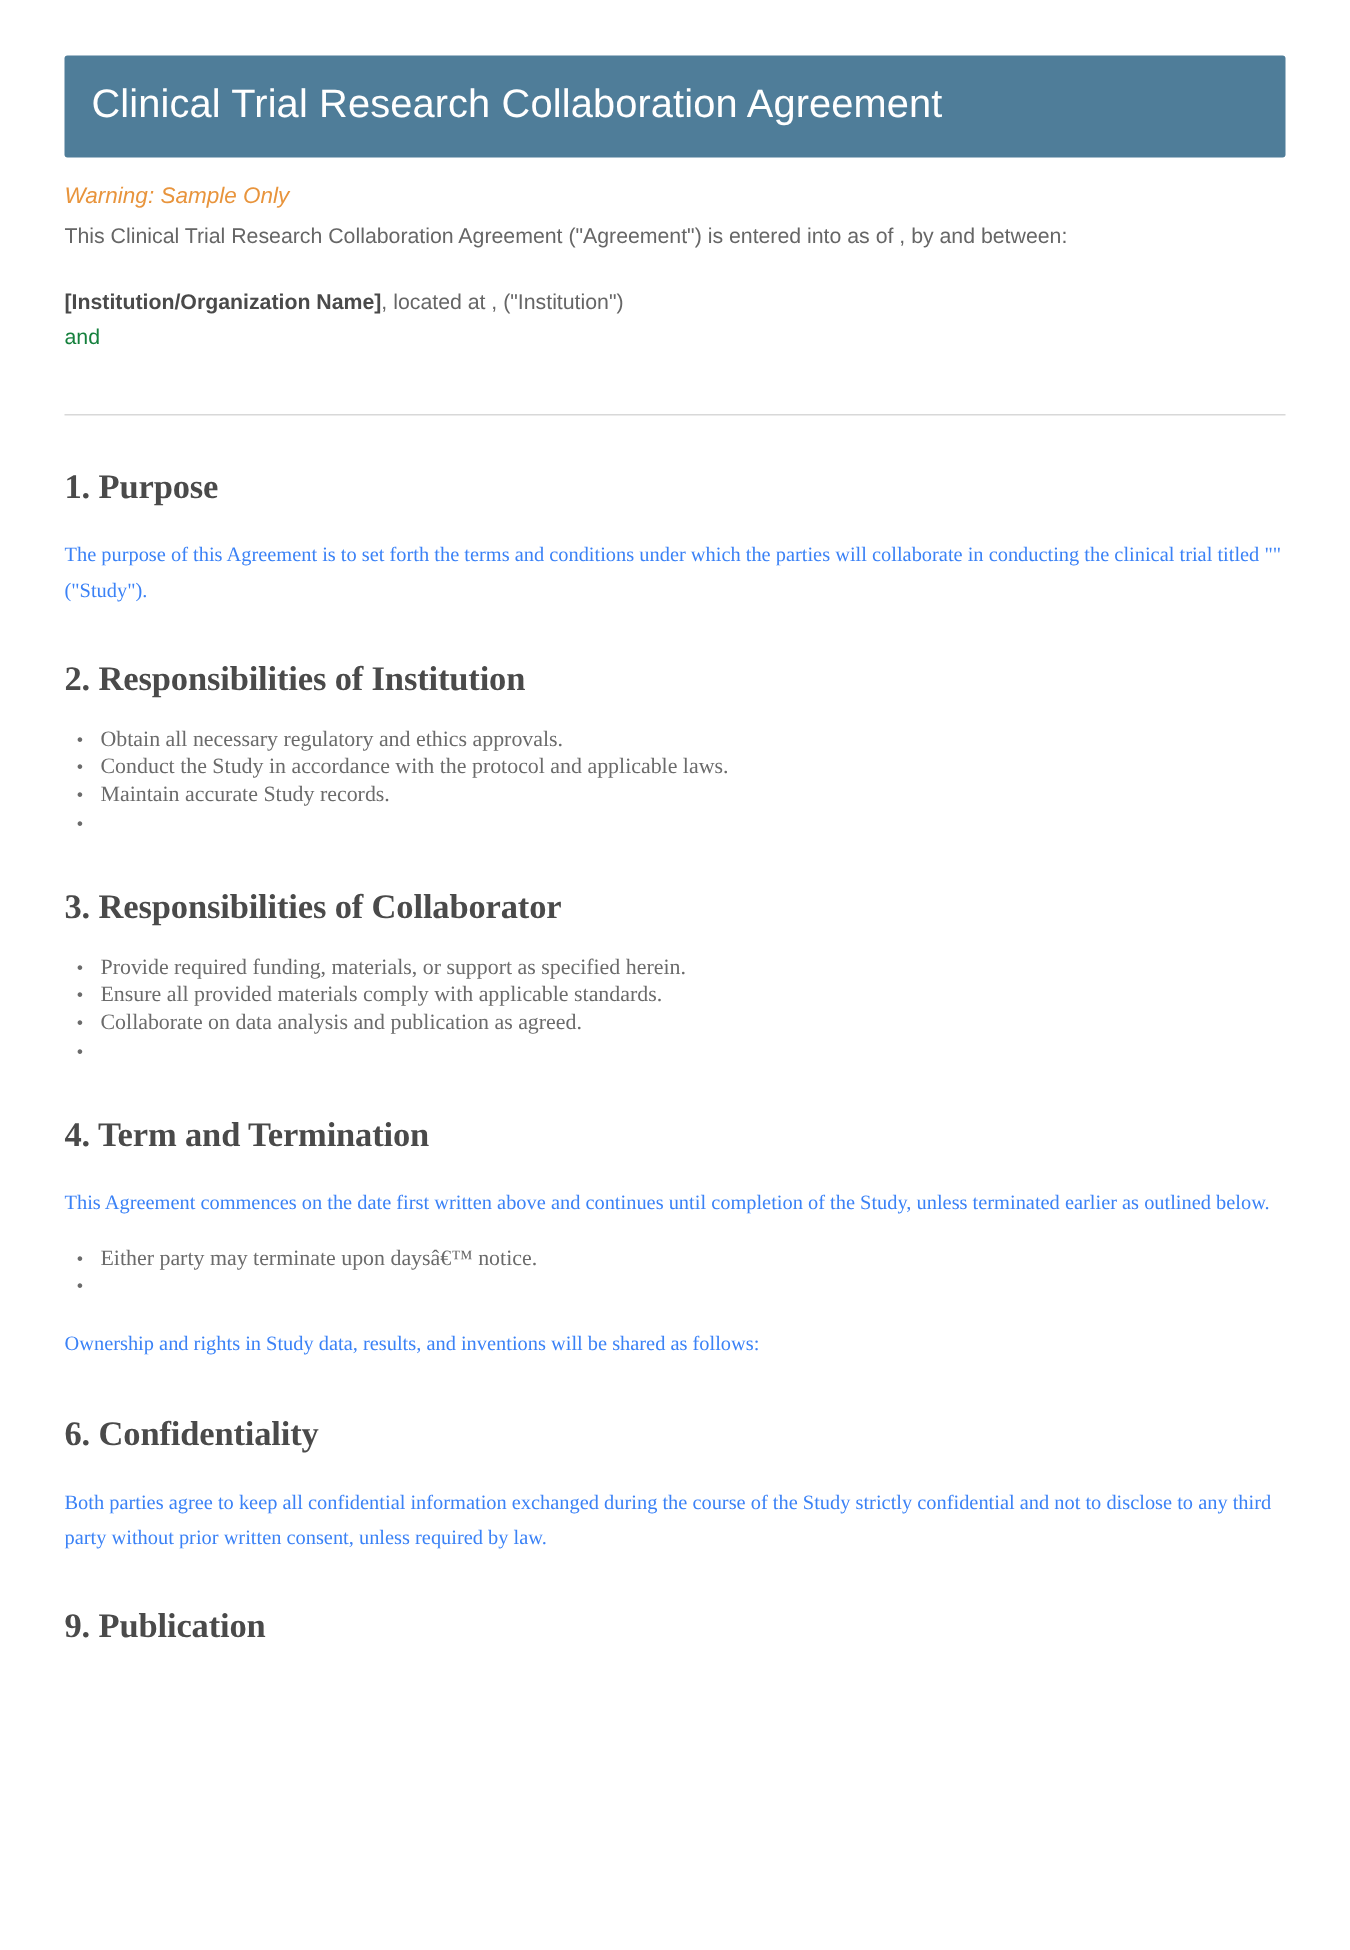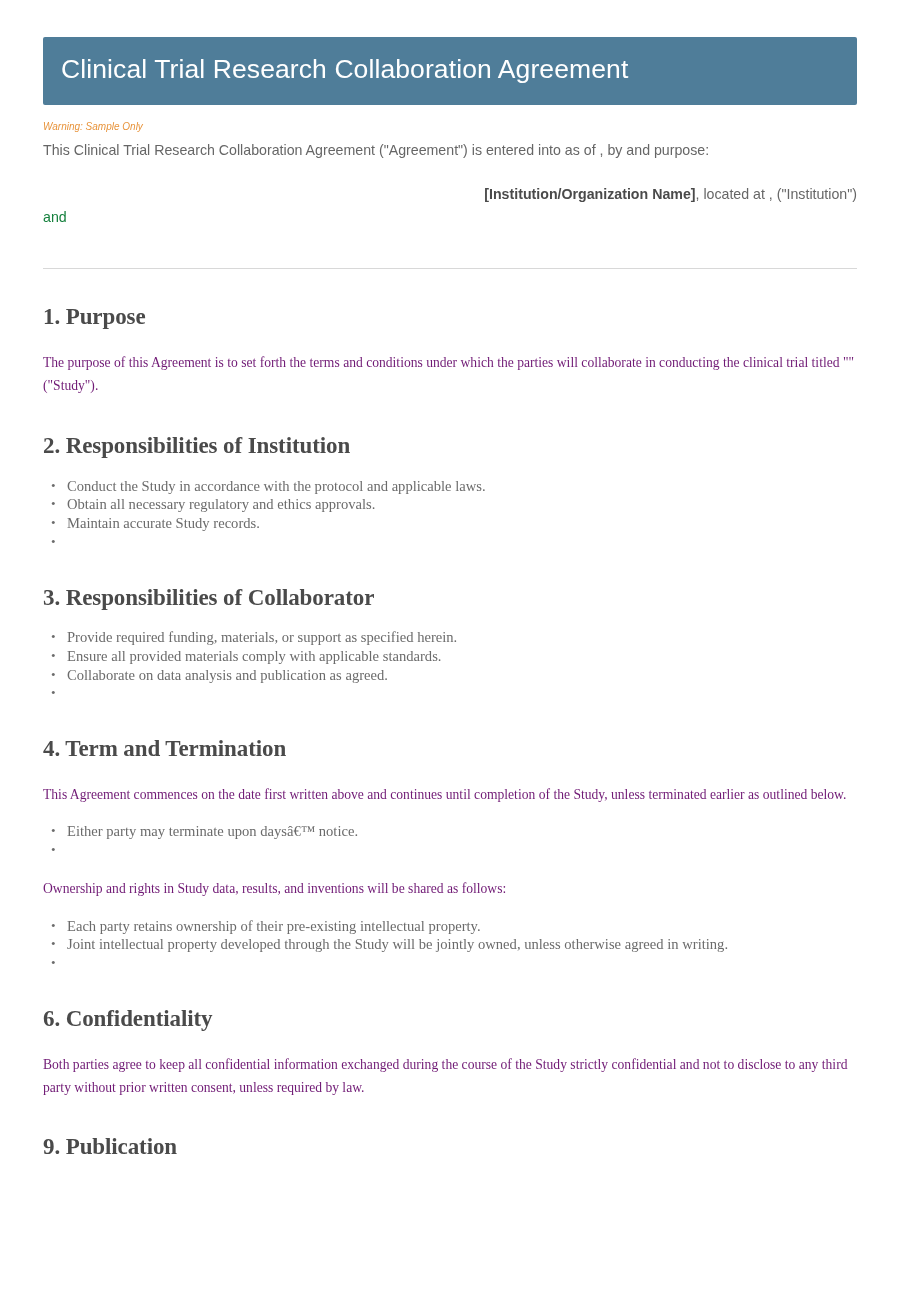--- a/index.html
+++ b/index.html
@@ -32,39 +32,38 @@
     font-size: 26.5px;
     font-weight: normal;
     letter-spacing: 0.1px;
     line-height: 1.2;
   }
   
   .warning-note {
     margin: 15px 0 0 0;
     color: #e8943c;
     font-style: italic;
-    font-size: 10px;
+    font-size: 15px;
     line-height: 1.45;
   }
   
   .intro-line {
     margin: 5px 0 0 0;
     font-size: 14.2px;
     line-height: 1.55;
     color: #666666;
   }
   .parties {
     margin: 22px 0 0 0;
   }
   .party-line {
     margin: 0 0 0 0;
     font-size: 14.2px;
     line-height: 1.62;
     color: #666666;
-    text-align: right;
   }
   .party-line strong {
     color: #4a4a4a;
     font-weight: bold;
   }
   .party-conj {
     margin: 0;
     font-size: 14.2px;
     line-height: 1.62;
     color: #15803d;
@@ -82,21 +81,21 @@
     font-size: 23px;
     font-weight: bold;
     color: #4a4a4a;
     line-height: 1.25;
     letter-spacing: -0.1px;
   }
   .section p.body-text {
     margin: 19px 0 0 0;
     font-size: 13.6px;
     line-height: 1.72;
-    color: #701a75;
+    color: #3b82f6;
   }
   .section ul {
     margin: 16px 0 0 0;
     padding-left: 24px;
     list-style: none;
   }
   .section ul li {
     position: relative;
     font-size: 14.6px;
     line-height: 1.28;
@@ -119,39 +118,39 @@
 <body>
 
 <div class="page">
 
   <div class="doc-header">
     <h1>Clinical Trial Research Collaboration Agreement</h1>
   </div>
 
   <p class="warning-note">Warning: Sample Only</p>
 
-  <p class="intro-line">This Clinical Trial Research Collaboration Agreement ("Agreement") is entered into as of , by and purpose:</p>
+  <p class="intro-line">This Clinical Trial Research Collaboration Agreement ("Agreement") is entered into as of , by and between:</p>
 
   <div class="parties">
     <p class="party-line"><strong>[Institution/Organization Name]</strong><span>, located at , ("Institution")</span></p>
     <p class="party-conj">and</p>
   </div>
 
   <hr class="divider">
 
   <div id="sections-root">
       <div class="section">
         <h2>1. Purpose</h2>
         <p class="body-text">The purpose of this Agreement is to set forth the terms and conditions under which the parties will collaborate in conducting the clinical trial titled "" ("Study").</p>
       </div>
       <div class="section">
         <h2>2. Responsibilities of Institution</h2>
         <ul>
+          <li>Obtain all necessary regulatory and ethics approvals.</li>
           <li>Conduct the Study in accordance with the protocol and applicable laws.</li>
-          <li>Obtain all necessary regulatory and ethics approvals.</li>
           <li>Maintain accurate Study records.</li>
           <li class="empty-item"></li>
         </ul>
       </div>
       <div class="section">
         <h2>3. Responsibilities of Collaborator</h2>
         <ul>
           <li>Provide required funding, materials, or support as specified herein.</li>
           <li>Ensure all provided materials comply with applicable standards.</li>
           <li>Collaborate on data analysis and publication as agreed.</li>
@@ -161,25 +160,20 @@
       <div class="section">
         <h2>4. Term and Termination</h2>
         <p class="body-text">This Agreement commences on the date first written above and continues until completion of the Study, unless terminated earlier as outlined below.</p>
         <ul>
           <li>Either party may terminate upon daysâ€™ notice.</li>
           <li class="empty-item"></li>
         </ul>
       </div>
       <div class="section">
         <p class="body-text">Ownership and rights in Study data, results, and inventions will be shared as follows:</p>
-        <ul>
-          <li>Each party retains ownership of their pre-existing intellectual property.</li>
-          <li>Joint intellectual property developed through the Study will be jointly owned, unless otherwise agreed in writing.</li>
-          <li class="empty-item"></li>
-        </ul>
       </div>
       <div class="section">
         <h2>6. Confidentiality</h2>
         <p class="body-text">Both parties agree to keep all confidential information exchanged during the course of the Study strictly confidential and not to disclose to any third party without prior written consent, unless required by law.</p>
       </div>
       <div class="section">
         <h2>9. Publication</h2>
       </div>
     </div>
 

